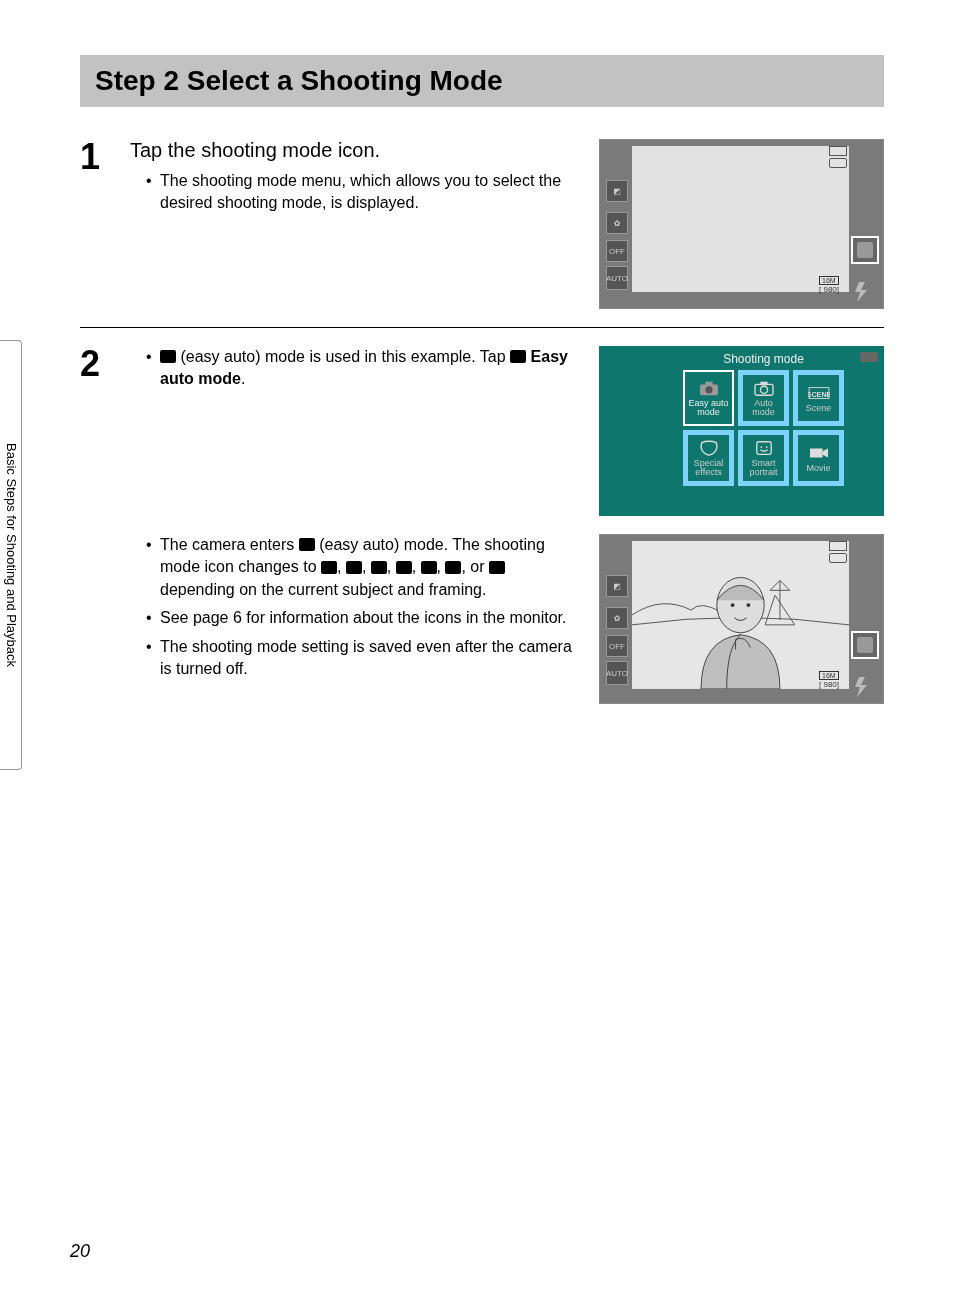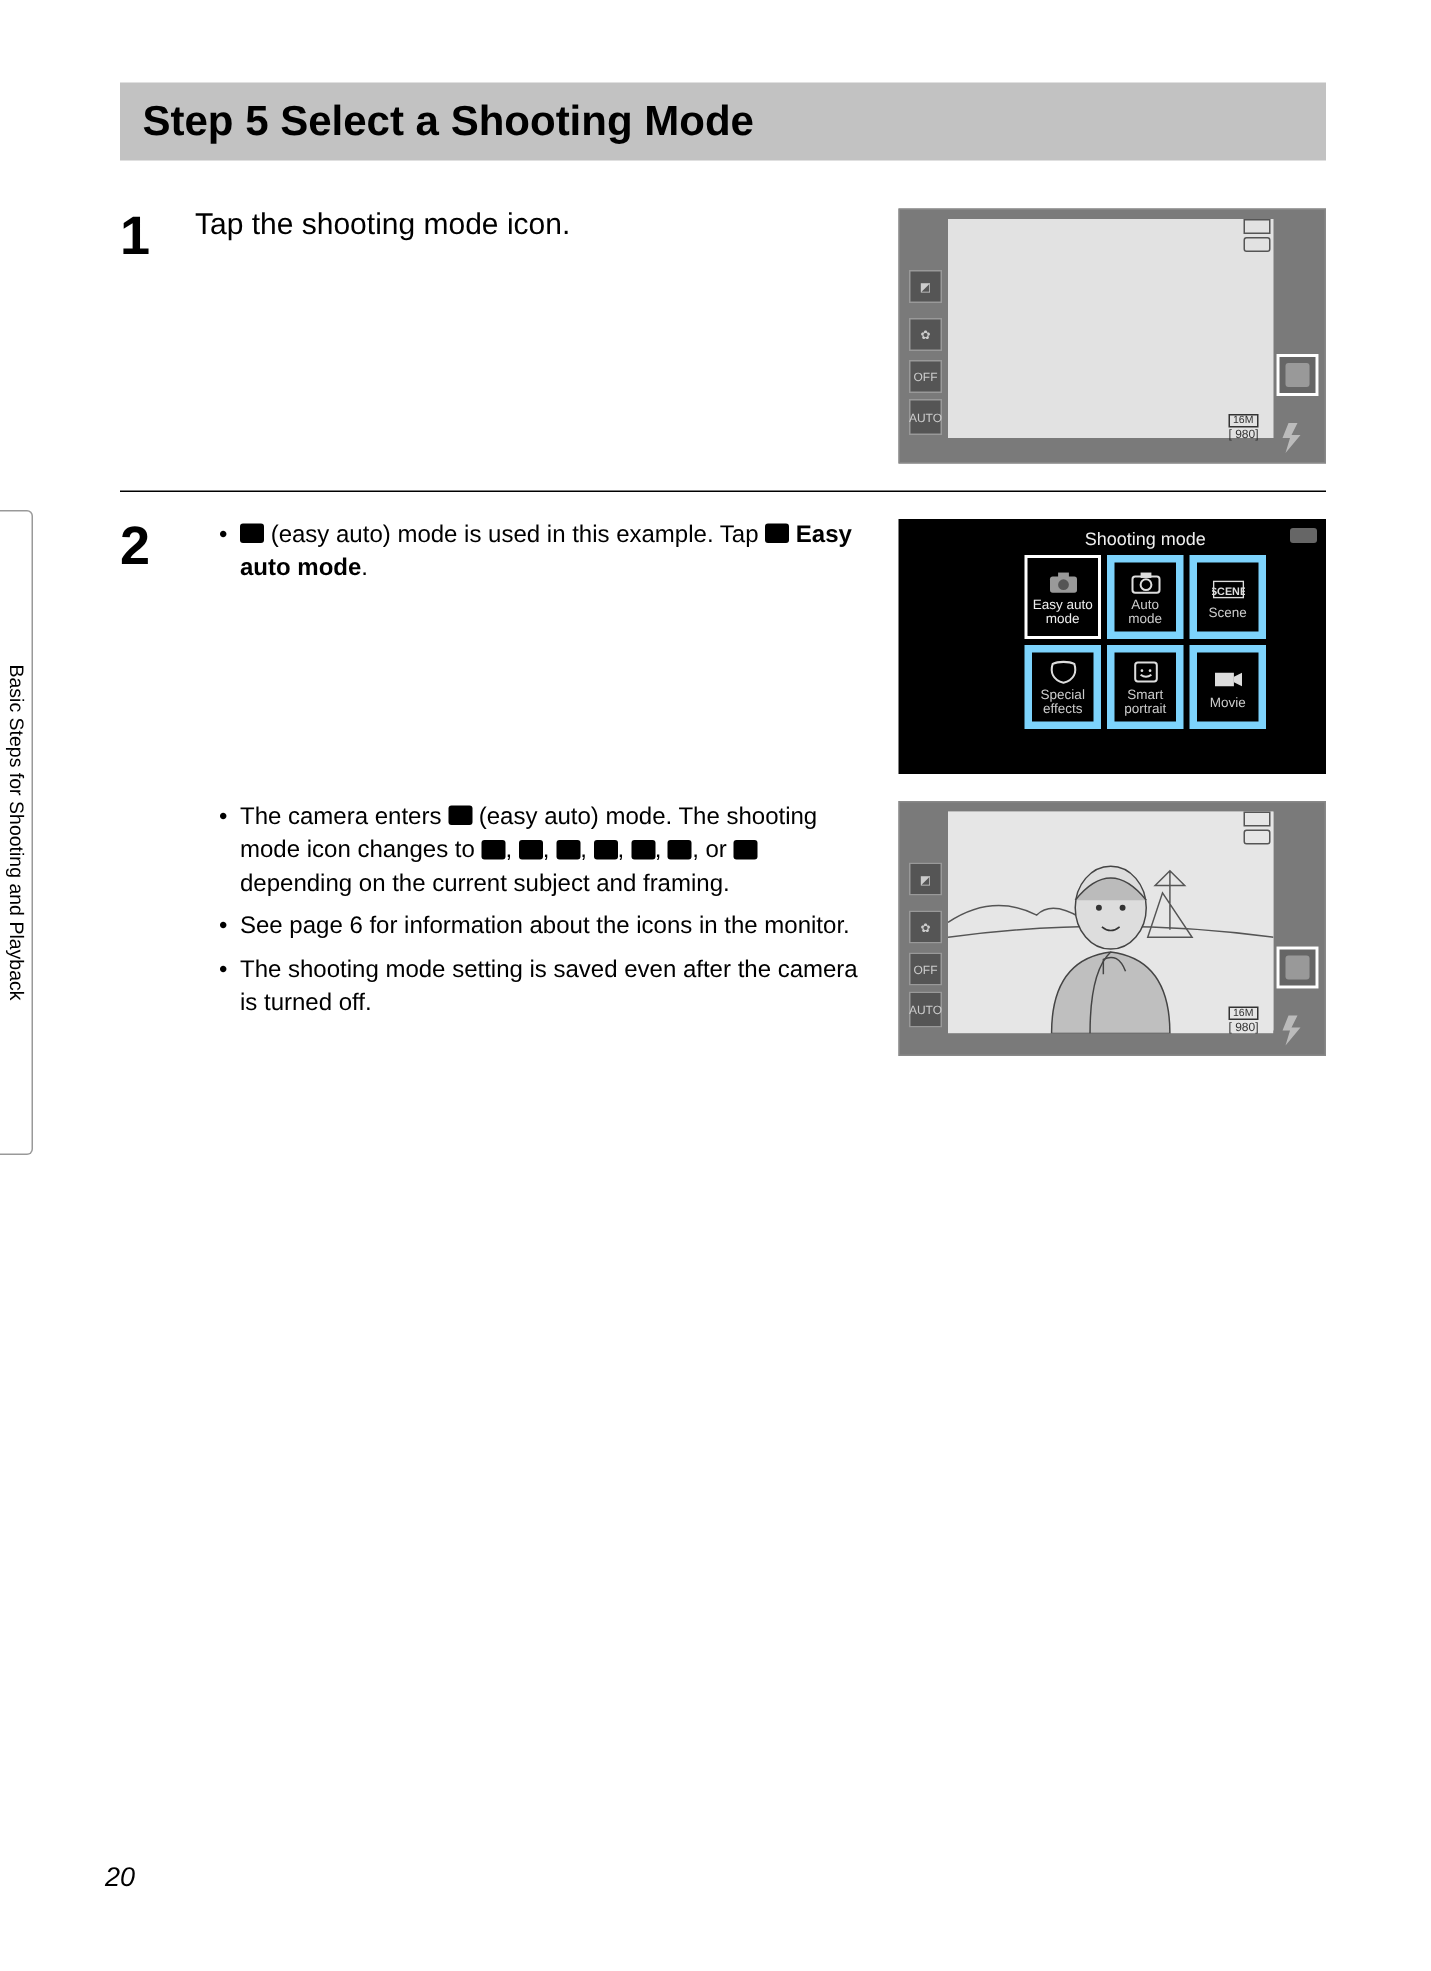--- a/index.html
+++ b/index.html
@@ -70,21 +70,21 @@
   .lcd .botinfo{position:absolute; right:44px; bottom:14px; font-size:8px; color:#333; text-align:left;}
   .lcd .botinfo .res{border:1px solid #333; padding:0 2px; display:inline-block; font-size:7px;}
   .lcd .flash{position:absolute; right:6px; bottom:4px; width:24px;height:24px; }
   .lcd .flash svg{width:100%;height:100%;}
 
   
   .portrait-scene{position:absolute; inset:0;}
 
   
   .menu {
-    width:285px; height:170px; background:#000000; position:relative; color:#ddd;padding-left:44px;
+    width:285px; height:170px; background:#0f766e; position:relative; color:#ddd;padding-left:44px;
   }
   .menu-title{ text-align:center; font-size:12px; padding:6px 0 4px; color:#eee;}
   .menu-grid{ display:grid; grid-template-columns:repeat(3,1fr); gap:4px; padding:0 40px 6px 40px;}
   .menu-cell{ border:5px solid #7dd3fc; height:56px; display:flex; flex-direction:column; align-items:center; justify-content:center; gap:2px;}
   .menu-cell.sel{ border:2px solid #fff; }
   .menu-cell .ic{ width:22px; height:18px; }
   .menu-cell .lbl{ font-size:9px; color:#ccc; text-align:center; line-height:1;}
   .menu-cell.sel .lbl{ color:#eee;}
   .menu .back{ position:absolute; right:6px; top:6px; width:18px;height:10px; background:#666; border-radius:2px;}
 
@@ -98,29 +98,32 @@
   .sub-block .row-wrap{align-items:flex-start;}
 </style>
 </head>
 <body>
 
 <div class="side-tab">
   <span class="txt">Basic Steps for Shooting and Playback</span>
 </div>
 
 <div class="header-band">
-  <h1>Step 5 Select a Shooting Mode</h1>
+  <h1>Step 2 Select a Shooting Mode</h1>
 </div>
 
 <div class="step-row">
   <div class="step-num">1</div>
   <div class="step-body">
     <div class="row-wrap">
       <div class="text-col">
         <div class="step-title">Tap the shooting mode icon.</div>
+        <ul class="bullets">
+          <li>The shooting mode menu, which allows you to select the desired shooting mode, is displayed.</li>
+        </ul>
       </div>
       <div class="img-col">
 
         <div class="lcd">
           <div class="view"></div>
           <div class="sidebtn b1">◩</div>
           <div class="sidebtn b2">✿</div>
           <div class="sidebtn b3">OFF</div>
           <div class="sidebtn b4">AUTO</div>
           <div class="topicons"></div>

